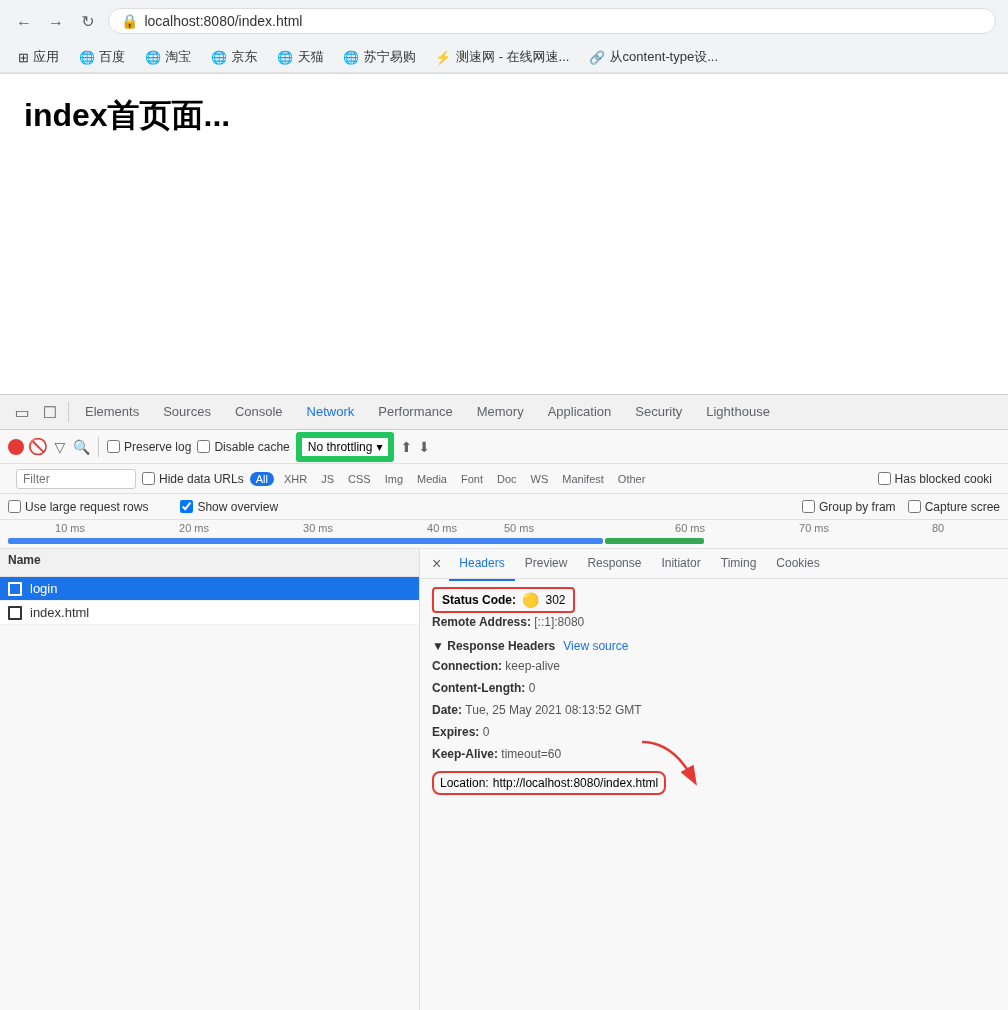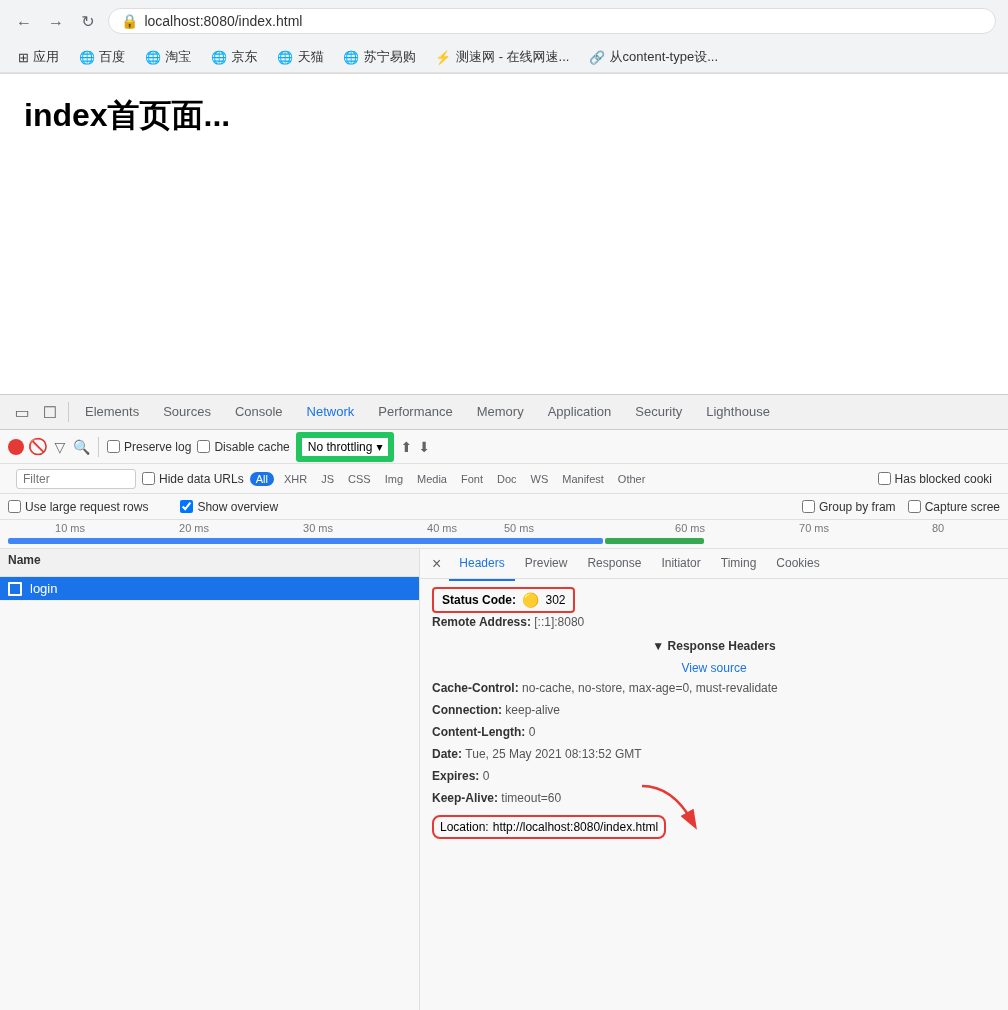--- a/index.html
+++ b/index.html
@@ -61,21 +61,21 @@
 
     
     .details-panel { flex: 1; display: flex; flex-direction: column; overflow: hidden; }
     .details-tabs { display: flex; align-items: center; background: #f8f8f8; border-bottom: 1px solid #e0e0e0; height: 30px; padding: 0 4px; gap: 0; }
     .close-btn { padding: 0 8px; font-size: 16px; color: #5f6368; cursor: pointer; }
     .detail-tab { padding: 16px 10px; height: 30px; display: flex; align-items: center; font-size: 12px; color: #5f6368; cursor: pointer; border-bottom: 2px solid transparent; }
     .detail-tab.active { color: #1a73e8; border-bottom: 2px solid #1a73e8; }
 
     
     .headers-content { flex: 1; overflow-y: auto; padding: 8px 12px; font-size: 12px; }
-    .section-header { font-weight: bold; color: #333; margin: 8px 0 4px 0; display: flex; align-items: center; gap: 8px; flex-direction: column; }
+    .section-header { font-weight: bold; color: #333; margin: 8px 0 4px 0; display: flex; align-items: center; gap: 8px; }
     .view-source { color: #1a73e8; cursor: pointer; font-weight: normal; }
     .header-item { margin-bottom: 4px; line-height: 1.5; }
     .header-item .hkey { font-weight: bold; color: #333; }
     .header-item .hval { color: #555; }
   </style>
 </head>
 <body>
 
 <div class="browser-chrome">
   <div class="browser-toolbar">
@@ -232,20 +232,24 @@
   <div class="network-main">
 
     <div class="requests-panel">
       <div class="requests-header">
         <span>Name</span>
       </div>
       <div class="request-item selected">
         <div class="req-icon" style="border-color: #fff;"></div>
         <span class="req-name">login</span>
       </div>
+      <div class="request-item unselected">
+        <div class="req-icon" style="border-color: #333;"></div>
+        <span class="req-name">index.html</span>
+      </div>
     </div>
 
     <div class="details-panel">
 
       <div class="details-tabs">
         <span class="close-btn">×</span>
         <div class="detail-tab active">Headers</div>
         <div class="detail-tab">Preview</div>
         <div class="detail-tab">Response</div>
         <div class="detail-tab">Initiator</div>
@@ -265,24 +269,20 @@
           <span class="hkey">Remote Address: </span>
           <span class="hval">[::1]:8080</span>
         </div>
 
 
         <div class="section-header">
           <span>▼ Response Headers</span>
           <span class="view-source">View source</span>
         </div>
 
-        <div class="header-item">
-          <span class="hkey">Cache-Control: </span>
-          <span class="hval">no-cache, no-store, max-age=0, must-revalidate</span>
-        </div>
 
         <div class="header-item">
           <span class="hkey">Connection: </span>
           <span class="hval">keep-alive</span>
         </div>
 
         <div class="header-item">
           <span class="hkey">Content-Length: </span>
           <span class="hval">0</span>
         </div>

